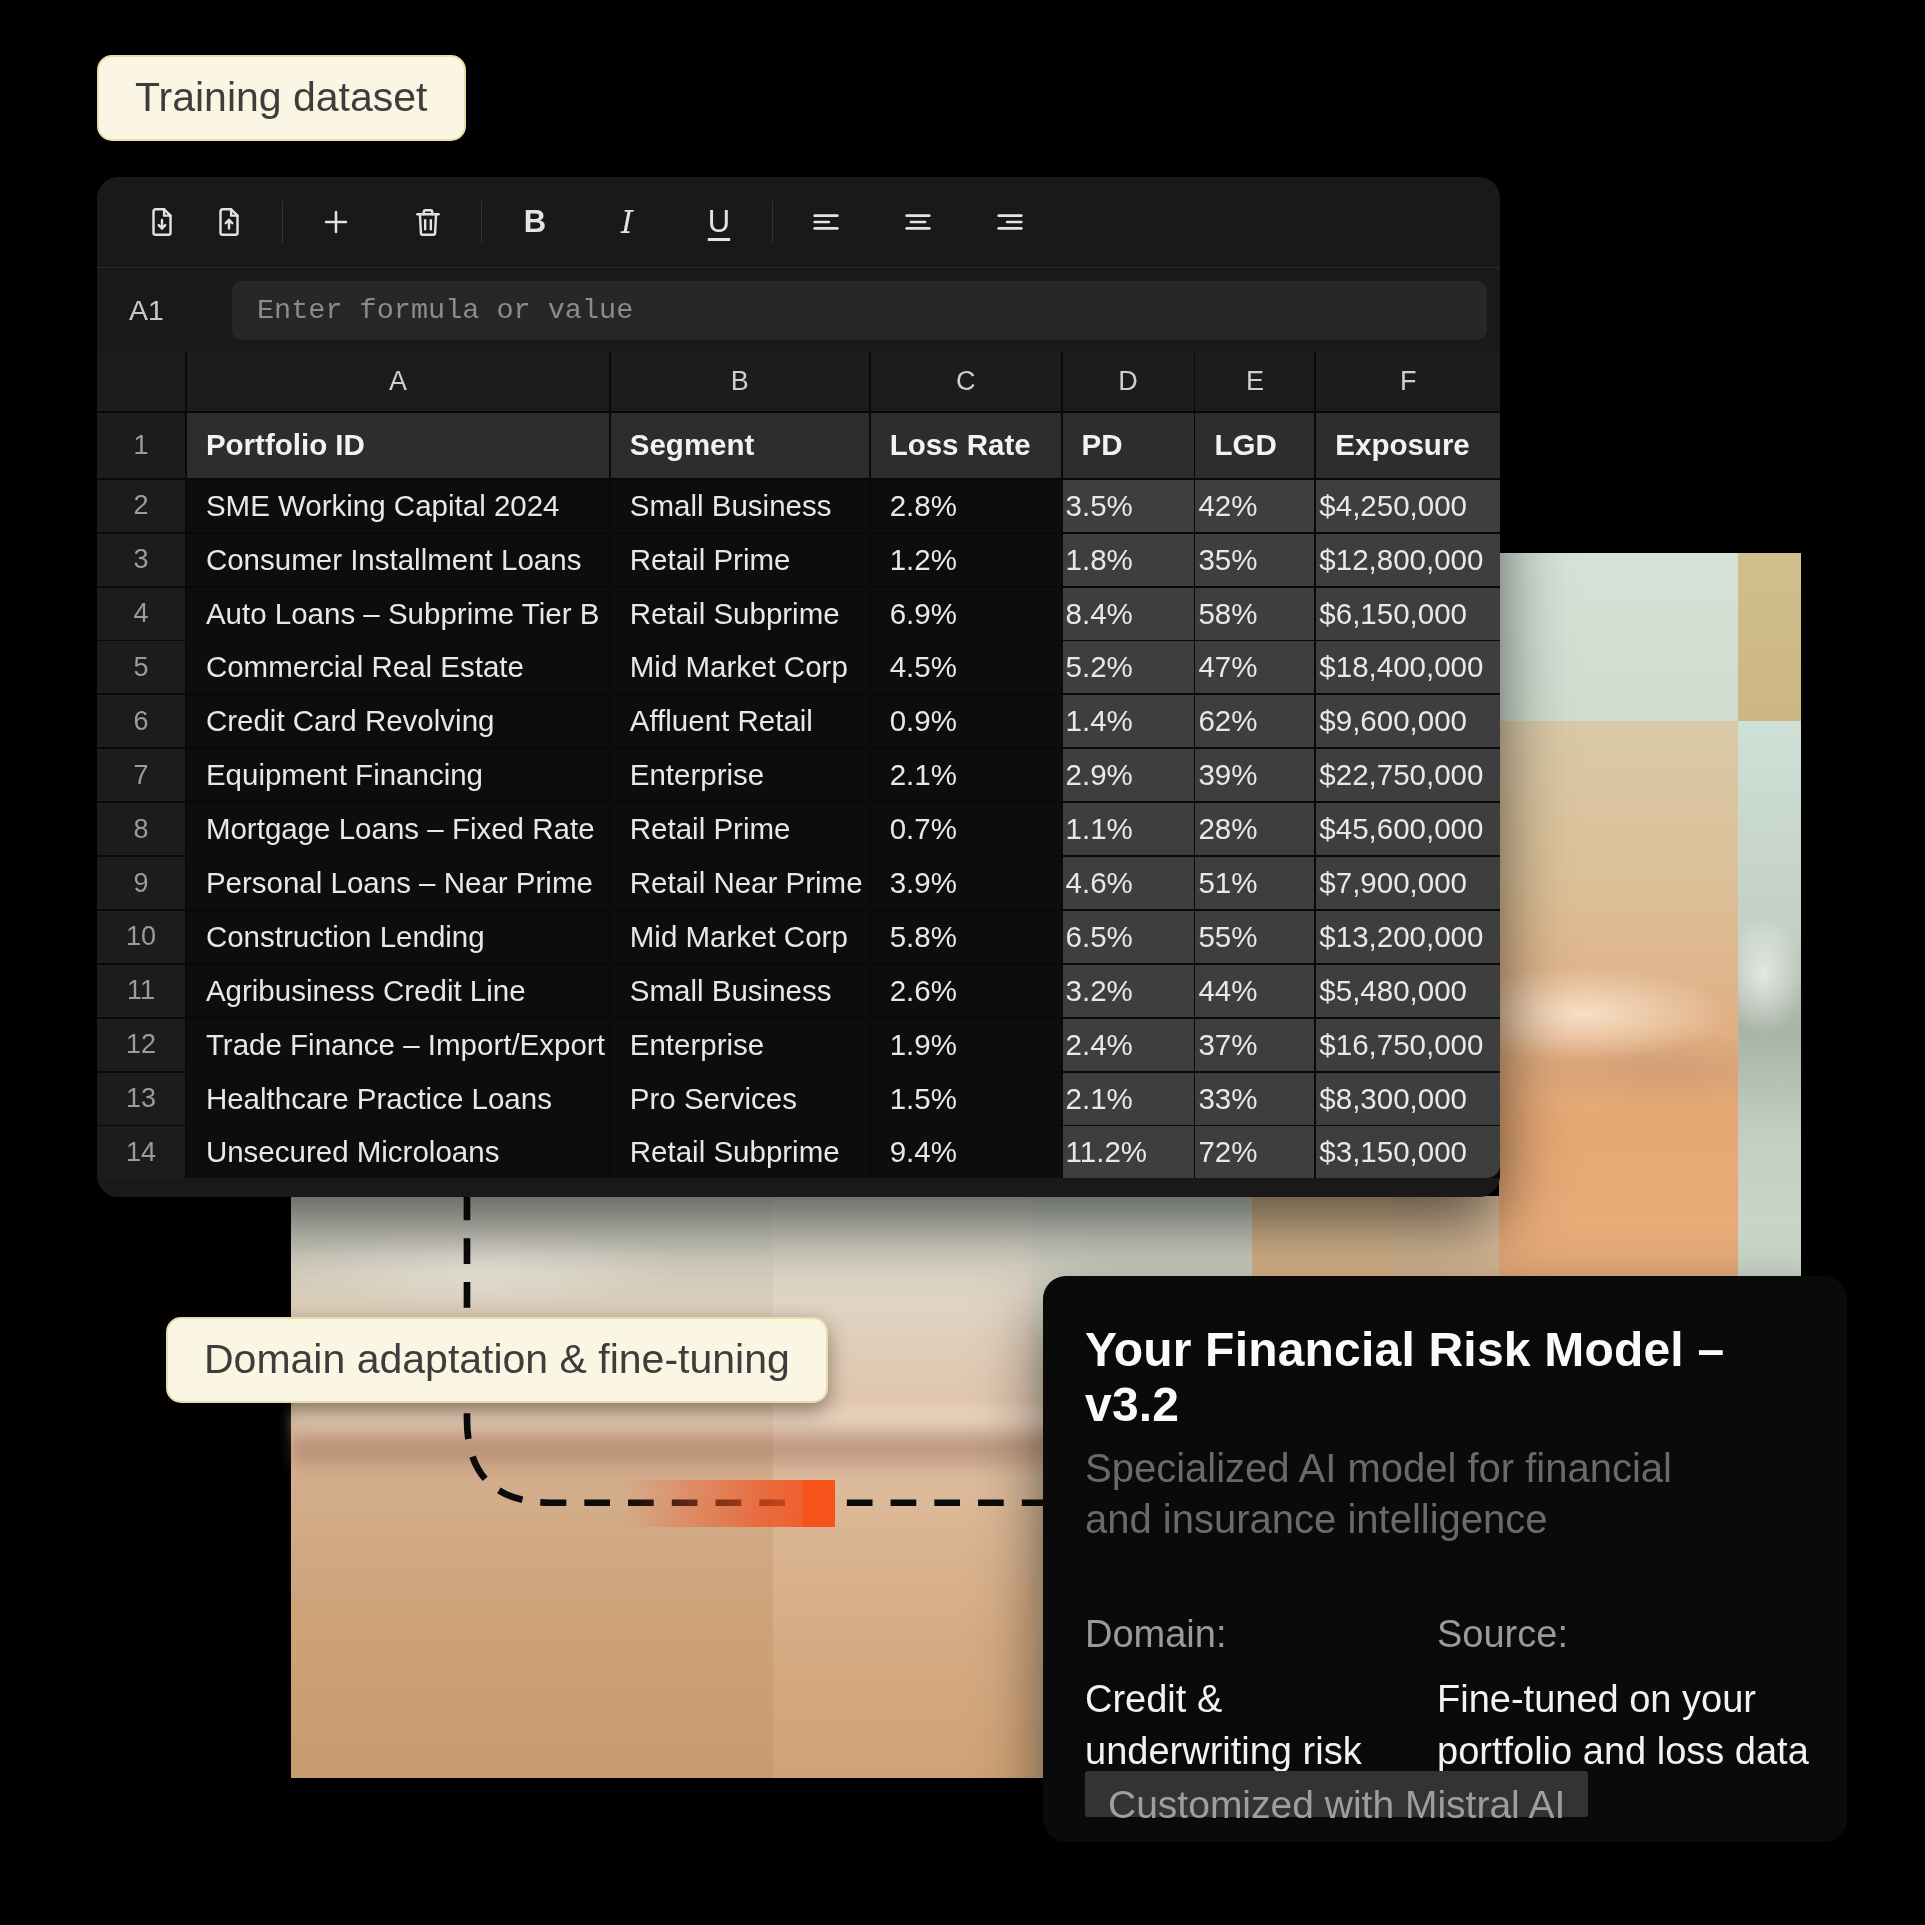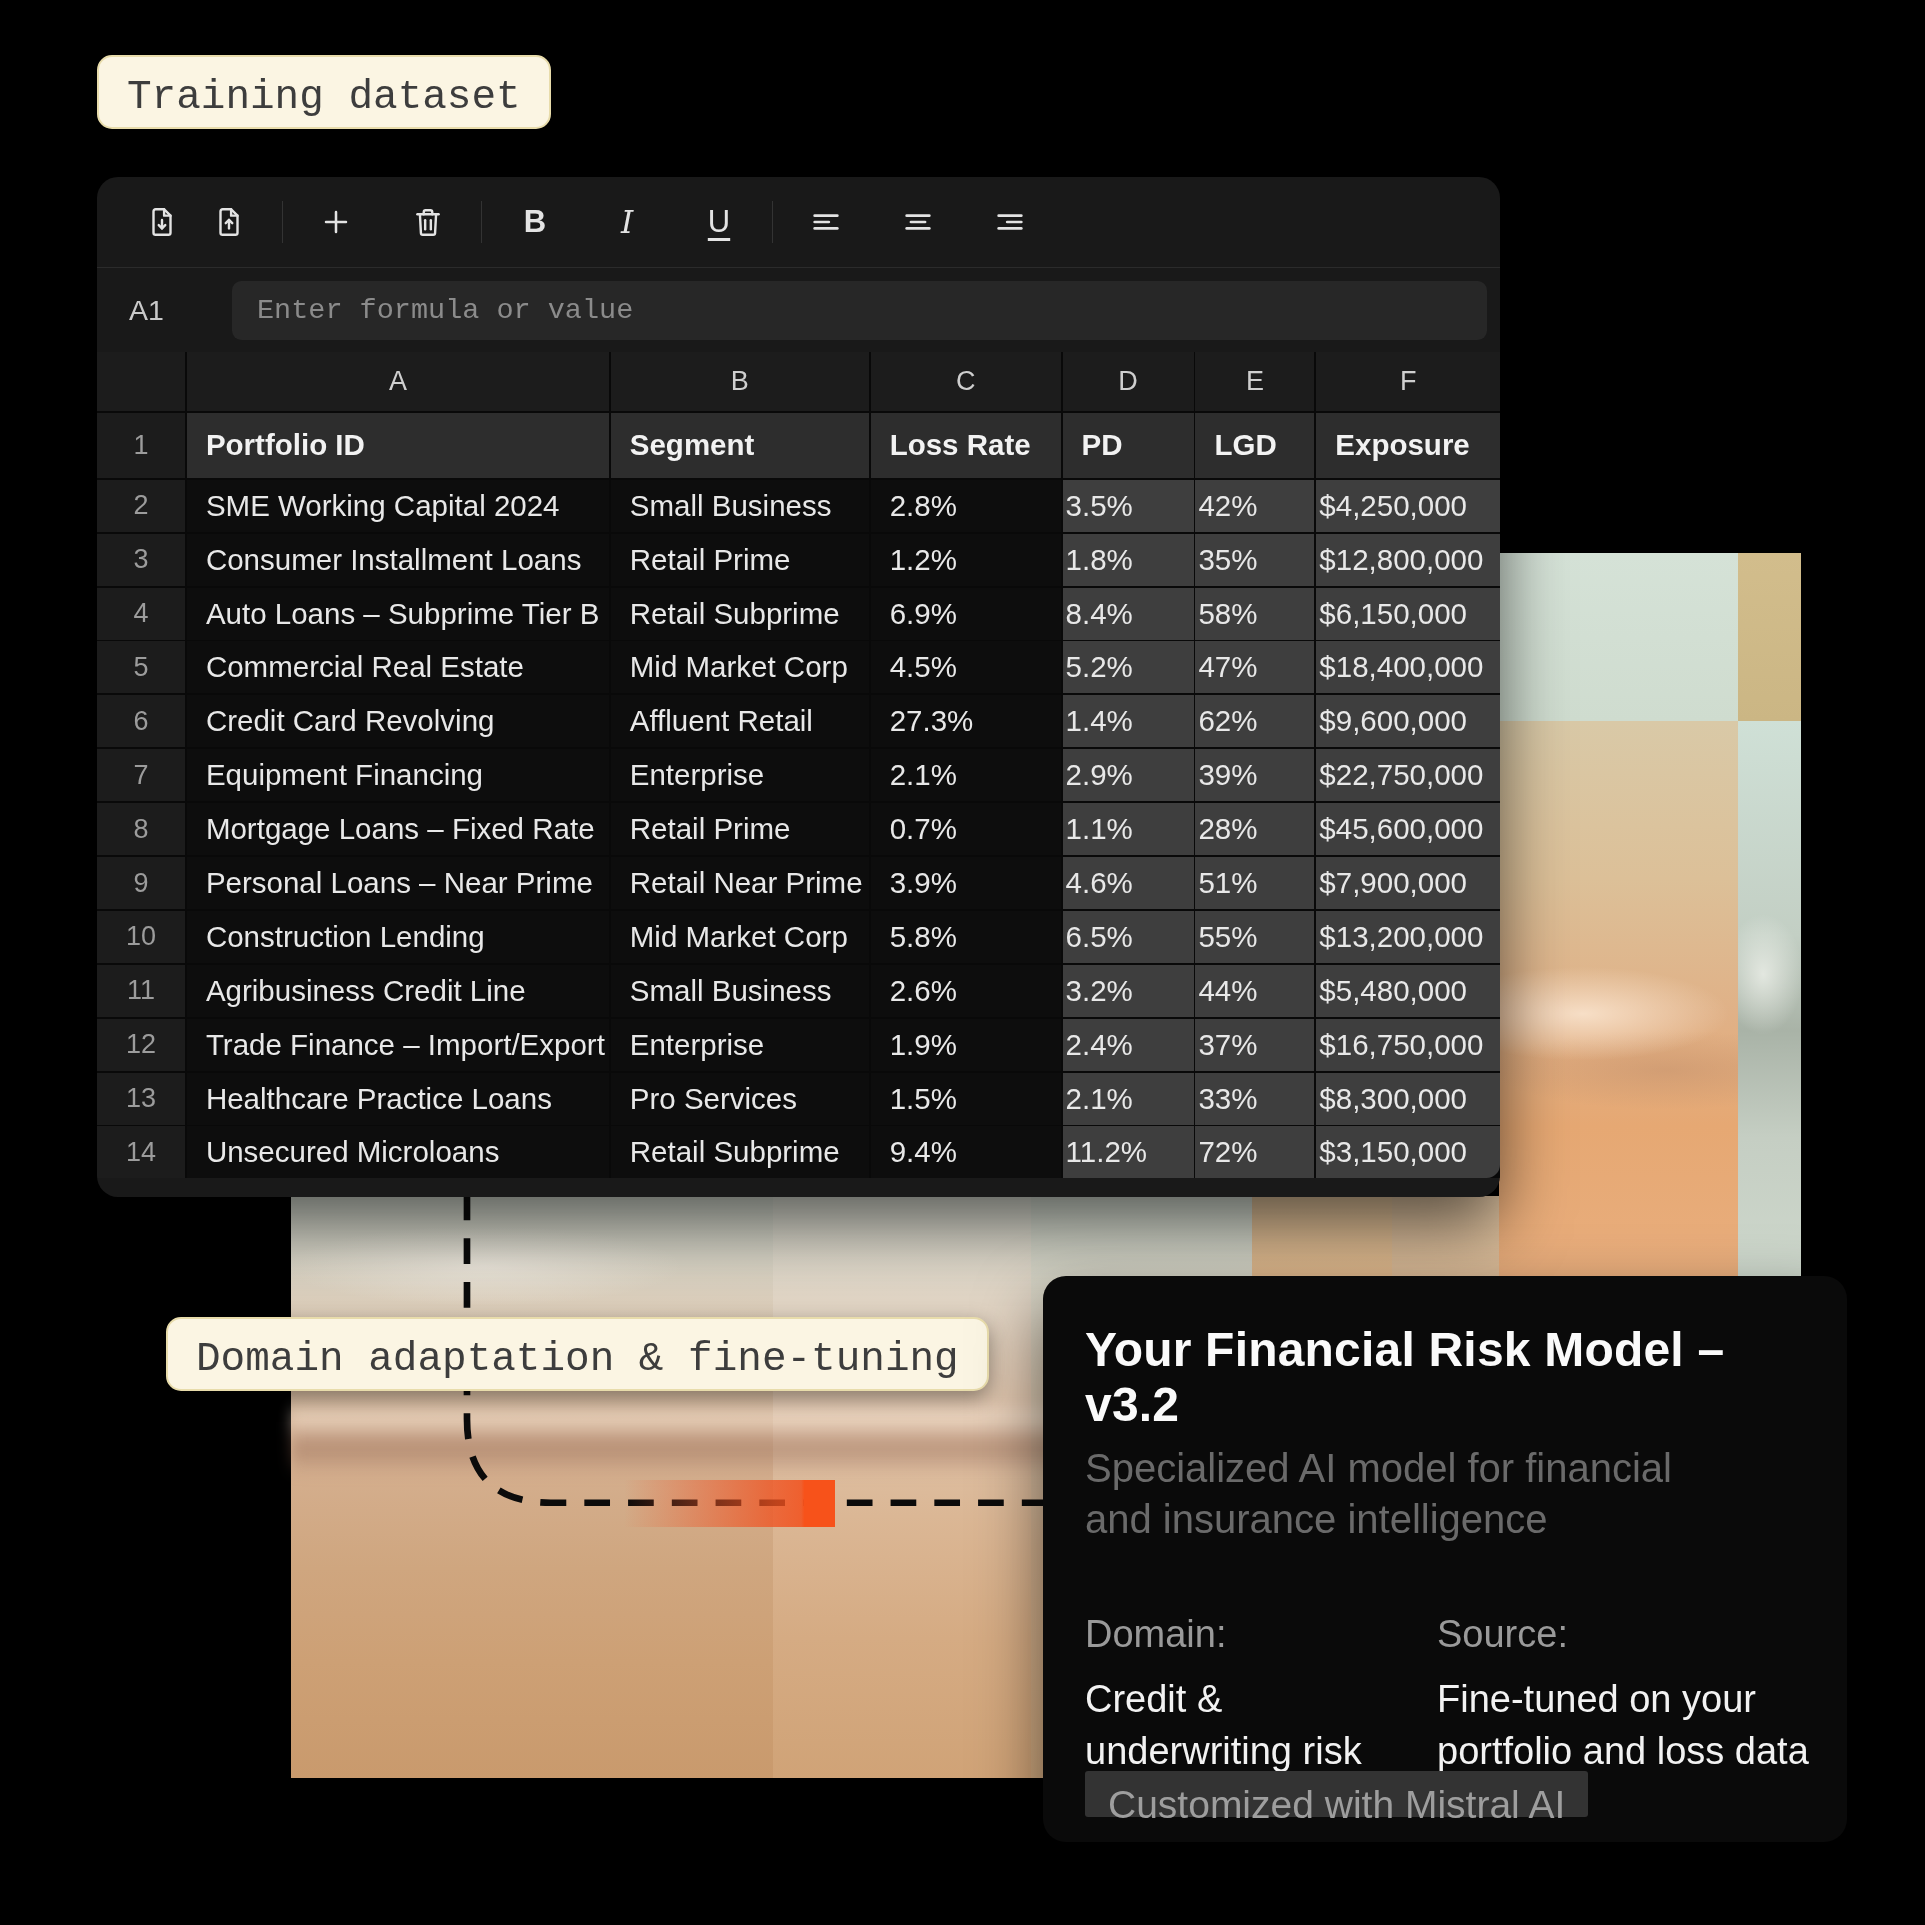--- a/index.html
+++ b/index.html
@@ -39,24 +39,24 @@
     background:linear-gradient(180deg,#ddc2a0 0%,#dcb28a 40%,#d9a878 70%,#d6a26f 100%);}
   .ridge{position:absolute;left:291px;top:1402px;width:1101px;height:74px;filter:blur(6.7px);
     background:linear-gradient(180deg,rgba(255,244,230,0) 0%,rgba(255,240,225,.45) 22%,rgba(152,106,86,.38) 52%,rgba(142,96,76,.42) 66%,rgba(150,106,86,.2) 84%,rgba(150,106,86,0) 100%);}
 
   
   .connector{position:absolute;left:0;top:0;pointer-events:none;}
   .orange-marker{position:absolute;left:624px;top:1480px;width:211px;height:47px;
     background:linear-gradient(90deg, rgba(244,81,30,0) 0%, rgba(238,88,42,.45) 38%, rgba(240,82,32,.78) 72%, rgba(242,80,28,.85) 84%, #f7521a 85.5%, #f7521a 100%);}
 
   
-  .cream-badge{position:absolute;height:74px;line-height:80px;padding:0 28px;
+  .cream-badge{position:absolute;height:86px;line-height:80px;padding:0 36px;
     background:#fbf5e3;border:2.9px solid #e8dcab;border-radius:15px;
     color:#3d3d3d;font-size:41px;white-space:nowrap;
-    box-shadow:0 7.6px 21px rgba(0,0,0,.4);font-family:Liberation Mono, monospace;}
+    box-shadow:0 7.6px 21px rgba(0,0,0,.4);}
   .badge-training{left:97px;top:55px;}
   .badge-adaptation{left:166px;top:1317px;}
 
   
   .panel{position:absolute;left:97px;top:177px;width:1403px;height:1020px;
     background:#191919;border-radius:21px;overflow:hidden;
     box-shadow:0 28.5px 67px rgba(0,0,0,.6);}
   .toolbar{height:91px;display:flex;align-items:center;padding-left:44px;
     border-bottom:1px solid #2b2b2b;}
   .tb-btn{display:flex;align-items:center;justify-content:center;width:42px;height:42px;
@@ -275,21 +275,21 @@
           <div class="cell txt">Mid Market Corp</div>
           <div class="cell txt">4.5%</div>
           <div class="cell txt hl">5.2%</div>
           <div class="cell txt hl">47%</div>
           <div class="cell txt hl">$18,400,000</div>
         </div>
         <div class="grid-row row-data">
           <div class="cell num">6</div>
           <div class="cell txt">Credit Card Revolving</div>
           <div class="cell txt">Affluent Retail</div>
-          <div class="cell txt">27.3%</div>
+          <div class="cell txt">0.9%</div>
           <div class="cell txt hl">1.4%</div>
           <div class="cell txt hl">62%</div>
           <div class="cell txt hl">$9,600,000</div>
         </div>
         <div class="grid-row row-data">
           <div class="cell num">7</div>
           <div class="cell txt">Equipment Financing</div>
           <div class="cell txt">Enterprise</div>
           <div class="cell txt">2.1%</div>
           <div class="cell txt hl">2.9%</div>

